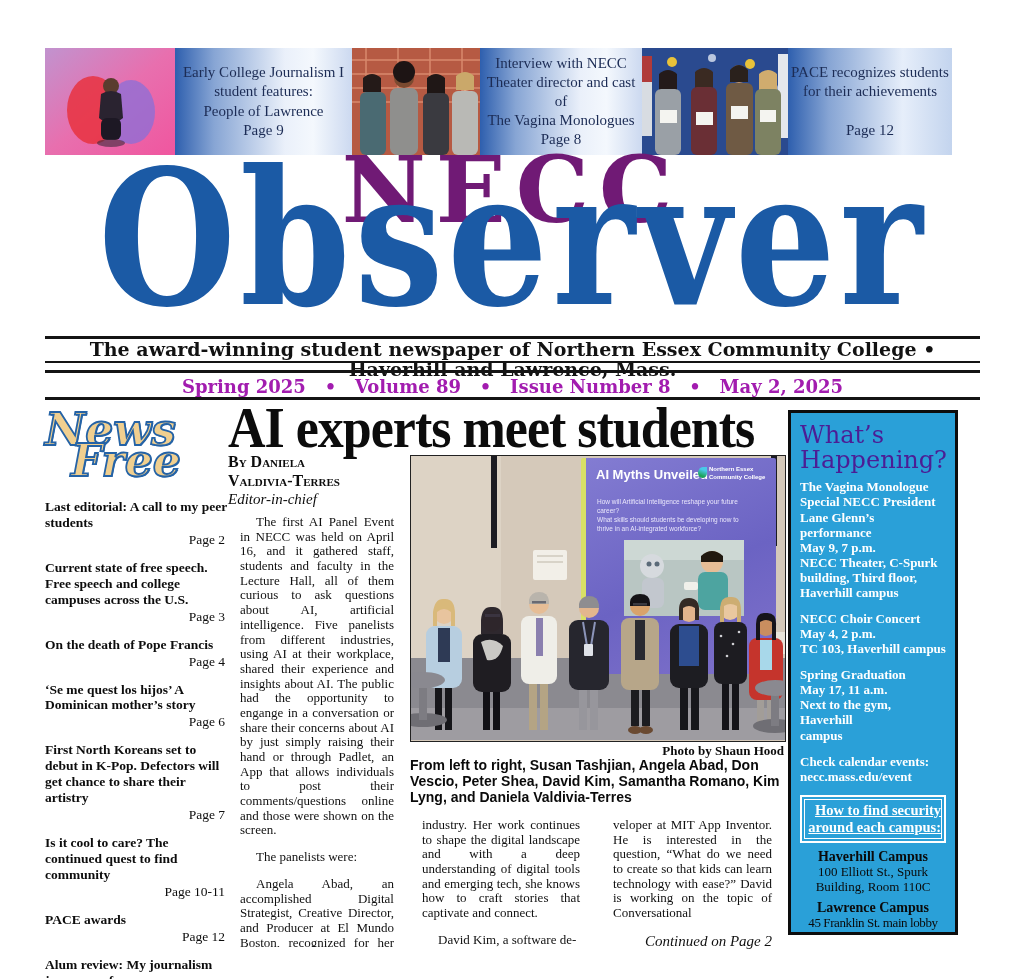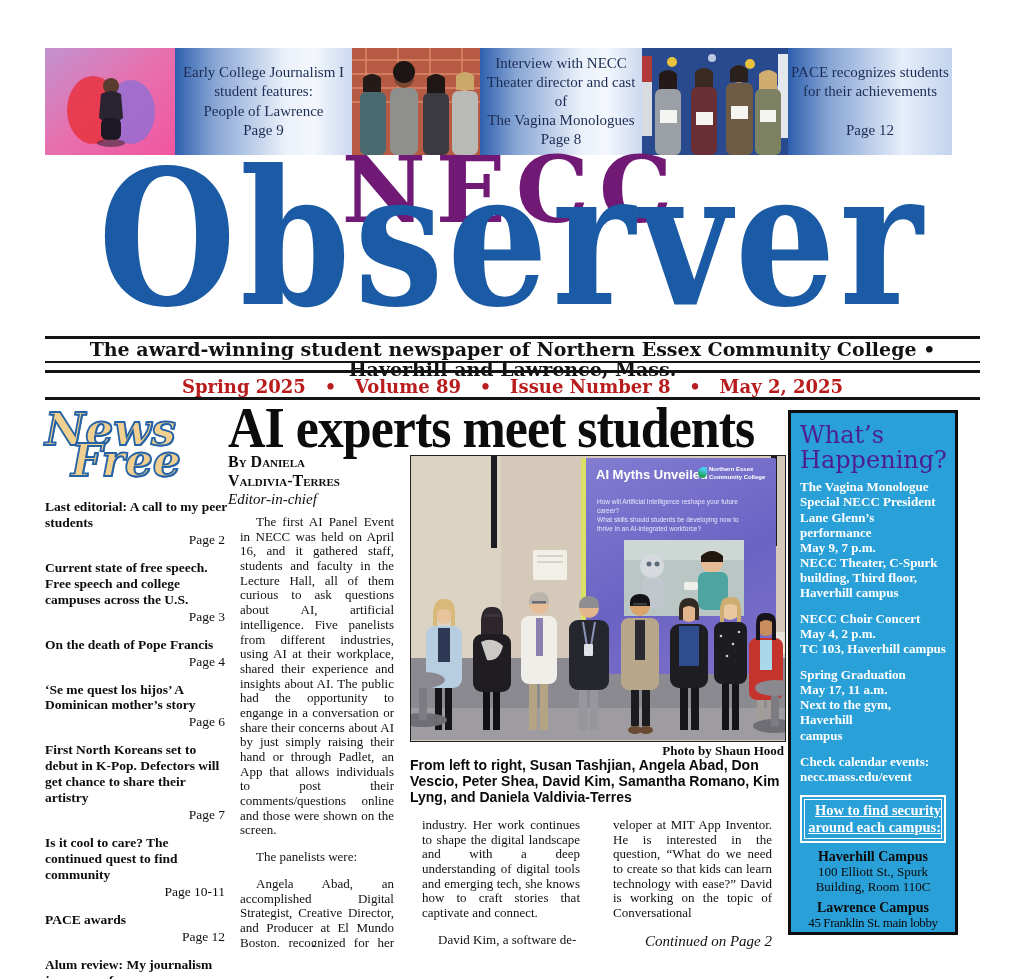--- a/index.html
+++ b/index.html
@@ -18,21 +18,21 @@
   .necc{position:absolute;top:144px;left:0;width:100%;text-align:center;
         font-family:"DejaVu Serif",serif;font-weight:bold;font-size:92px;line-height:1;
         letter-spacing:10px;color:#701a75;}
   .observer{position:absolute;top:166px;left:45px;width:935px;text-align:center;
         font-family:"DejaVu Serif",serif;font-weight:bold;font-size:158px;line-height:1;
         letter-spacing:4px;color:#1b5aa5;transform:scaleY(1.18);transform-origin:50% 72%;}
   .rule{position:absolute;left:45px;width:935px;background:#141414;}
   .tagline{position:absolute;top:340px;left:45px;width:935px;text-align:center;
         font-family:"DejaVu Serif",serif;font-weight:bold;font-size:19px;line-height:1.05;color:#121212;}
   .dateline{position:absolute;top:376px;left:45px;width:935px;text-align:center;white-space:pre;
-        font-family:"DejaVu Serif",serif;font-weight:bold;font-size:18px;color:#b91c1c;}
+        font-family:"DejaVu Serif",serif;font-weight:bold;font-size:18px;color:#a21caf;}
 
   
   .newsbytes{position:absolute;left:45px;top:408px;width:183px;}
   .nb-logo{font-family:"DejaVu Serif",serif;font-style:italic;font-weight:bold;font-size:44px;line-height:1;
         color:#f0cf8f;-webkit-text-stroke:1.8px #2563a6;text-shadow:1px 1px 0 #2563a6;}
   .nb-l2{margin-top:-13px;margin-left:26px;}
   .nb-items{margin-top:16px;}
   .nb-item{margin-bottom:12px;}
   .nb-title{font-weight:bold;font-size:13.5px;line-height:1.18;color:#0d0d0d;}
   .nb-page{text-align:right;font-size:13.5px;padding-right:3px;margin-top:1px;color:#0d0d0d;}

